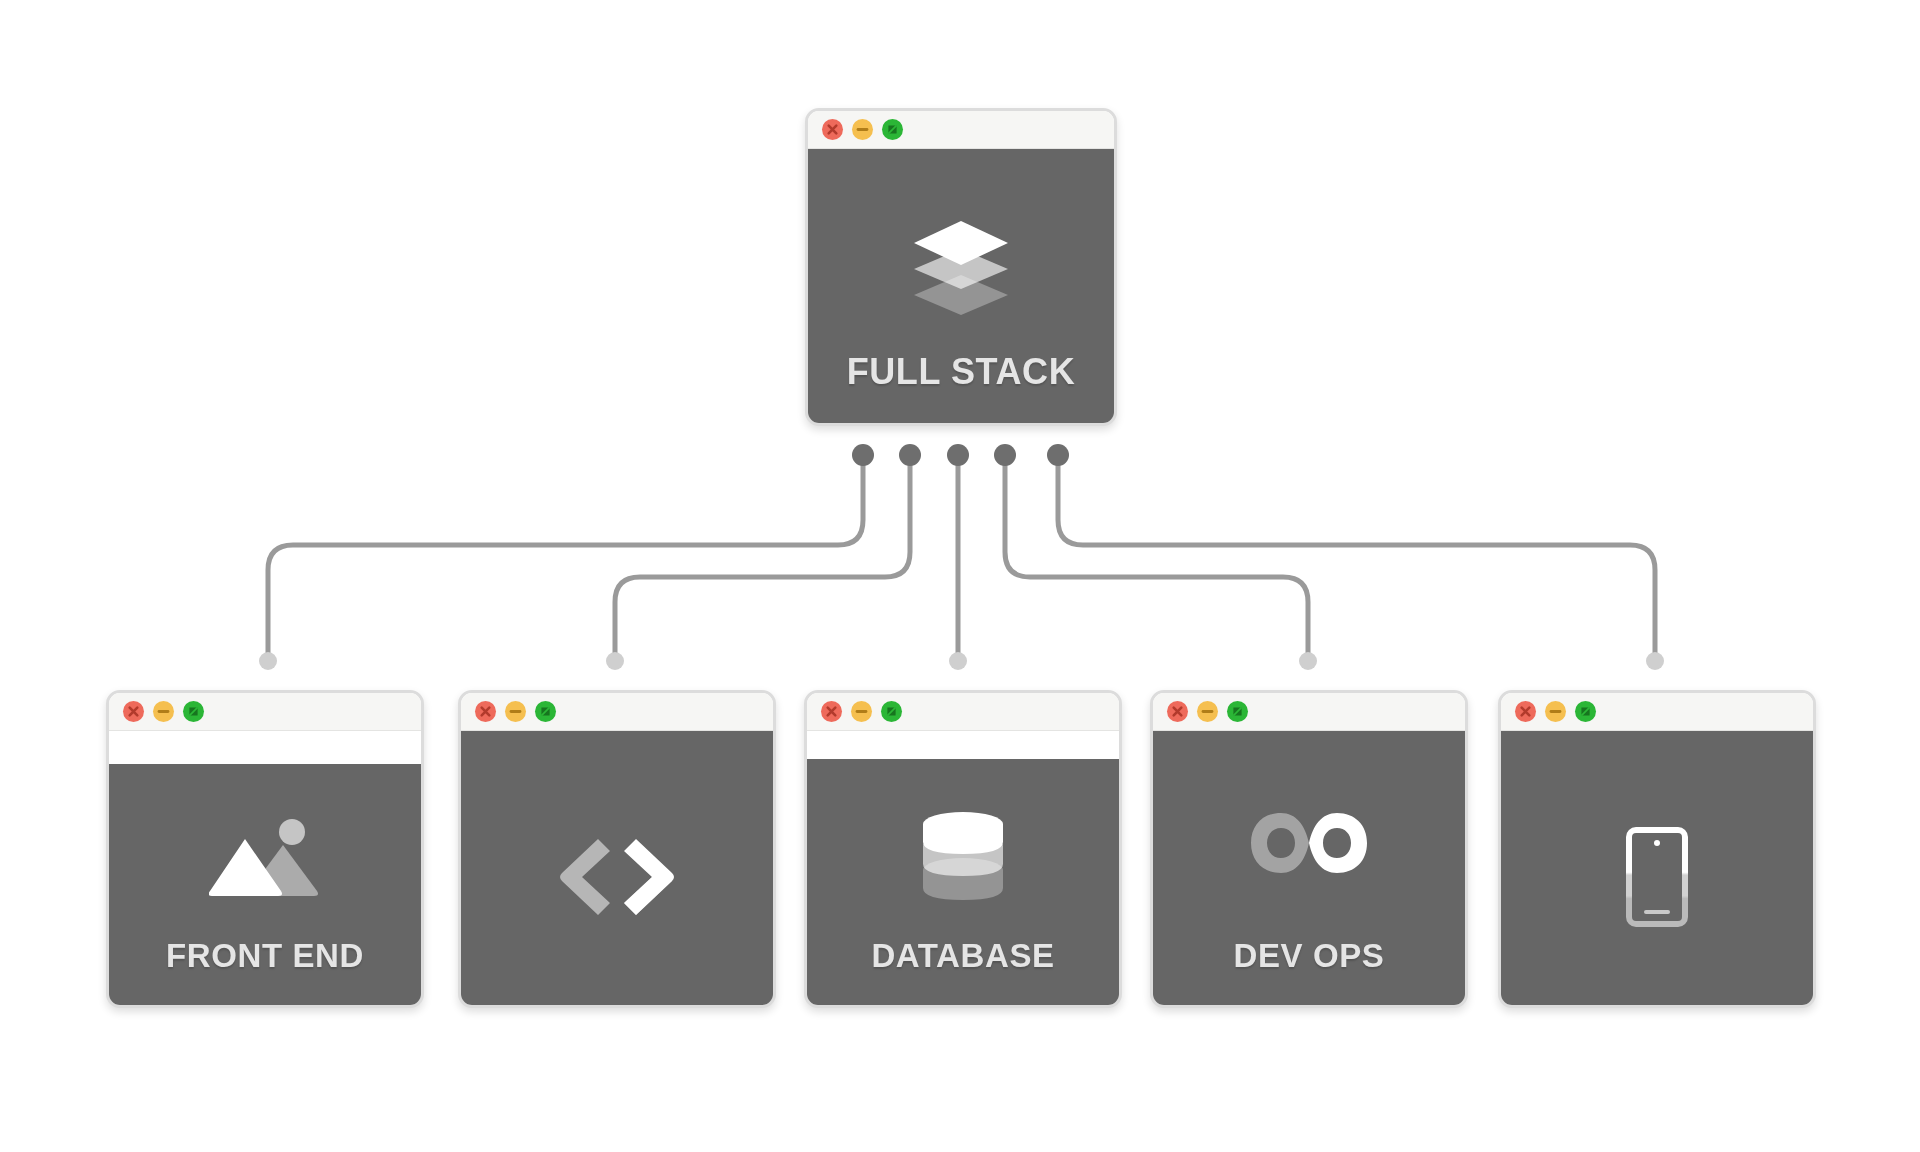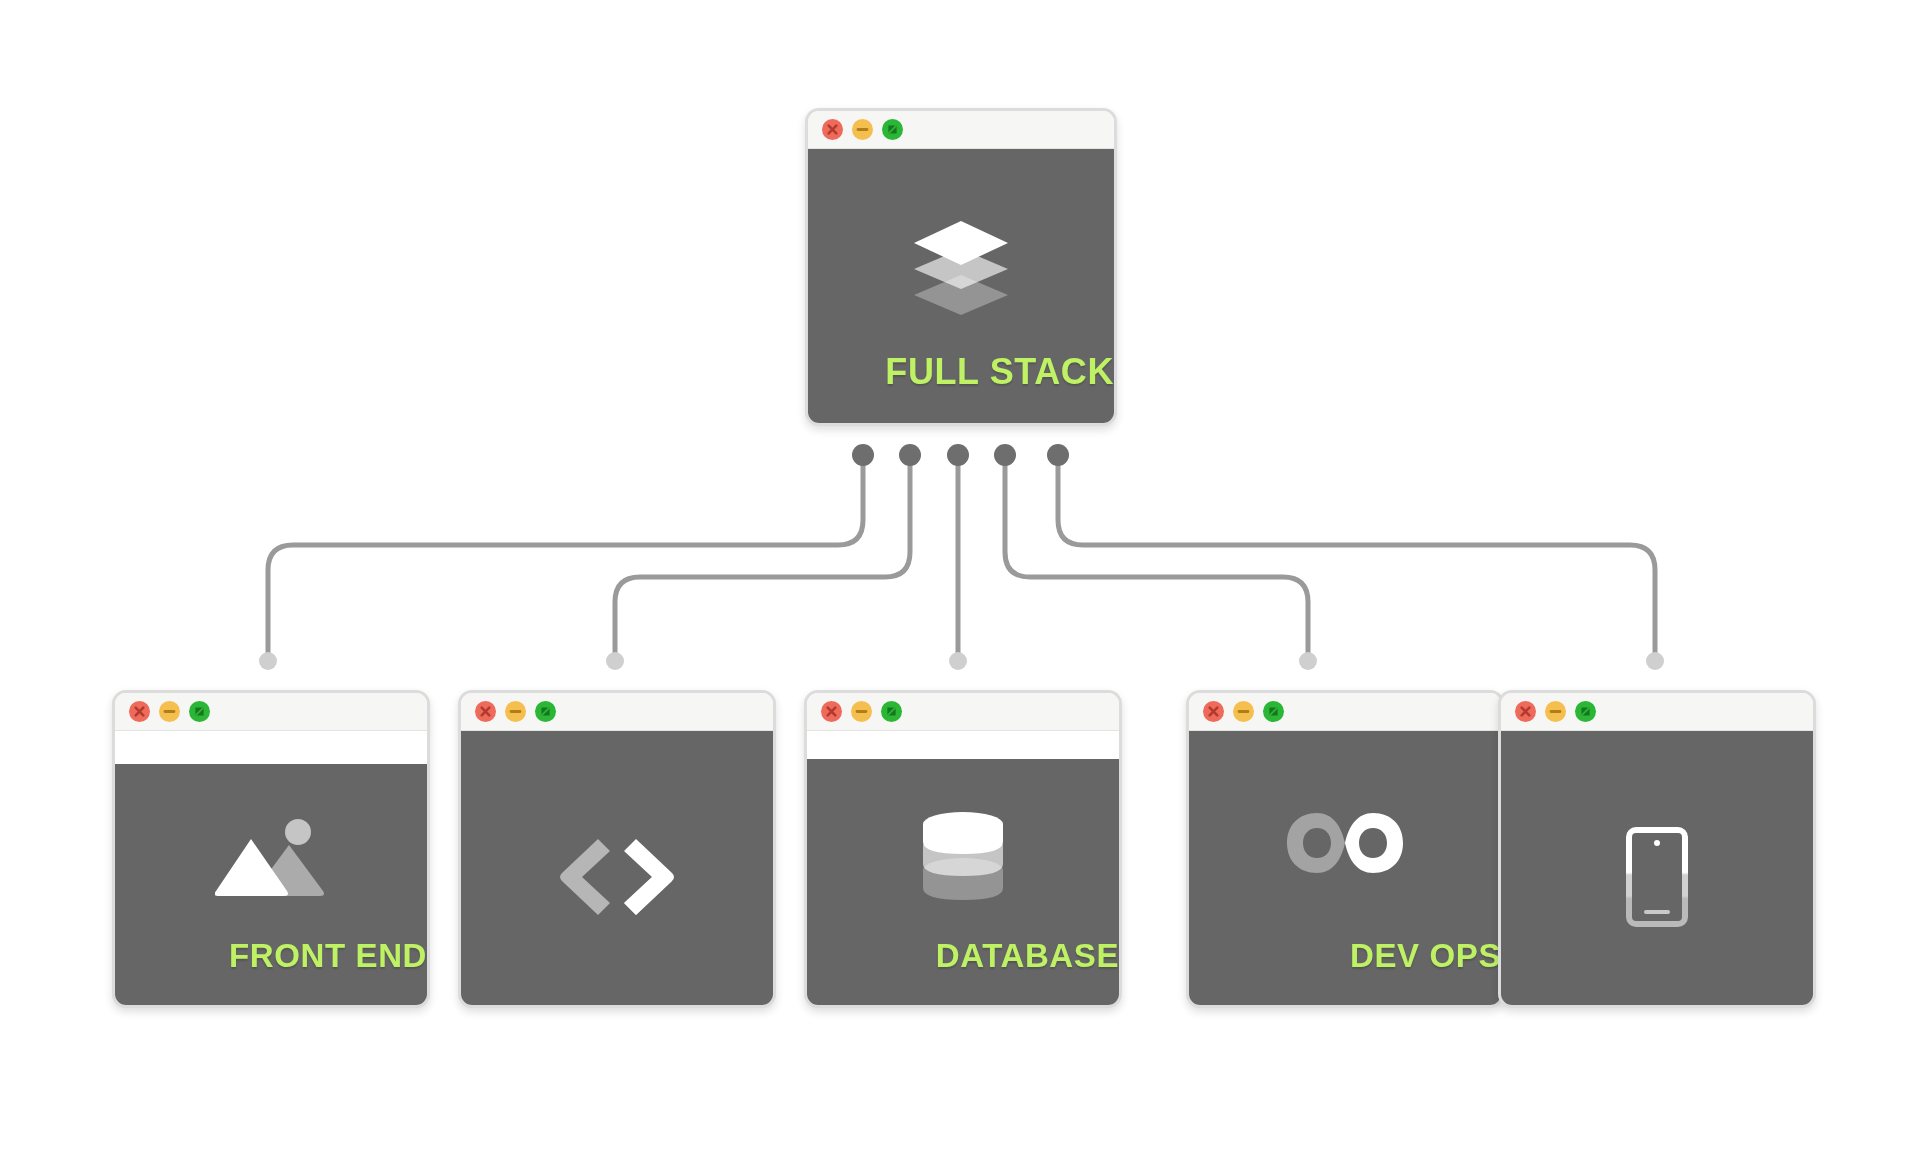--- a/index.html
+++ b/index.html
@@ -42,42 +42,42 @@
     flex:1 1 auto;background:#666666;
     display:flex;flex-direction:column;
     align-items:center;justify-content:center;
     position:relative;
   }
   .iconwrap{
     flex:1 1 auto;display:flex;align-items:center;justify-content:center;
     width:100%;
   }
   .cardlabel{
-    color:#bef264;
+    color:#e5e5e5;
     font-weight:bold;
     letter-spacing:0.6px;
     text-shadow:0 2px 2px rgba(0,0,0,0.18);
-    text-align:right;
+    text-align:center;
     white-space:nowrap;
     width:100%;
   }
 
   
   #win-root{left:805px;top:108px;width:312px;height:318px;}
   #win-root .cardlabel{font-size:36px;padding-bottom:30px;}
   #win-root .iconwrap{padding-top:26px;}
 
   
   .child{top:690px;width:318px;height:318px;}
   .child .cardlabel{font-size:33px;padding-bottom:30px;}
   .child .iconwrap{padding-top:18px;}
-  #win-frontend{left:112px;gap:33px;}
+  #win-frontend{left:106px;gap:33px;}
   #win-backend{left:458px;}
   #win-database{left:804px;gap:28px;}
-  #win-devops{left:1150px;margin-left:36px;}
+  #win-devops{left:1150px;}
   #win-mobile{left:1498px;}
 </style>
 </head>
 <body>
 
 <div id="stage">
 
   <svg id="wires" viewBox="0 0 1920 1152" width="1920" height="1152" xmlns="http://www.w3.org/2000/svg">
     <g fill="none" stroke="#9a9a9a" stroke-width="5" stroke-linecap="round">
 

